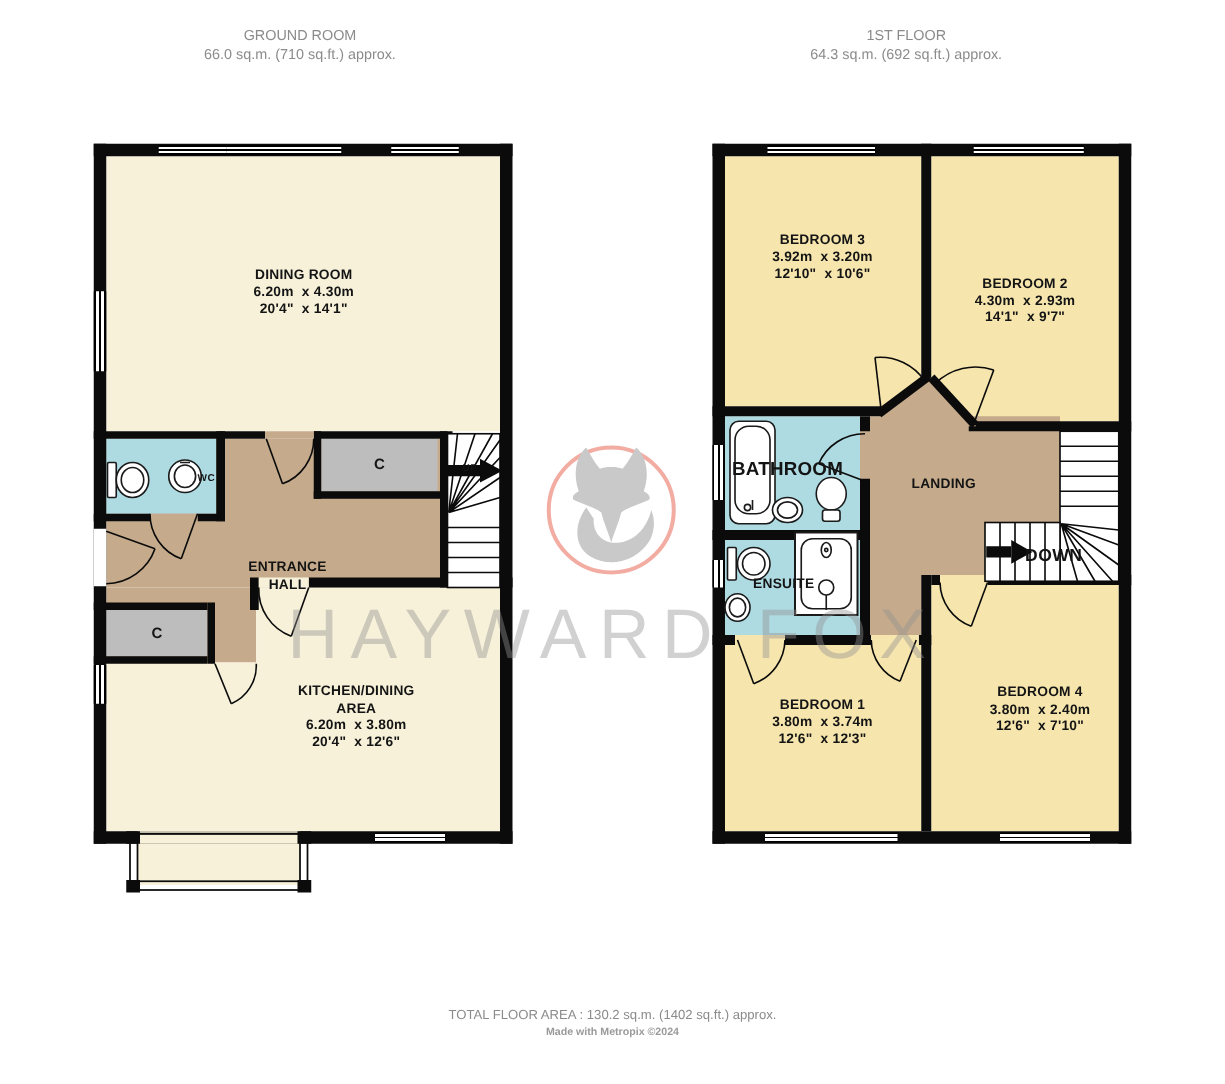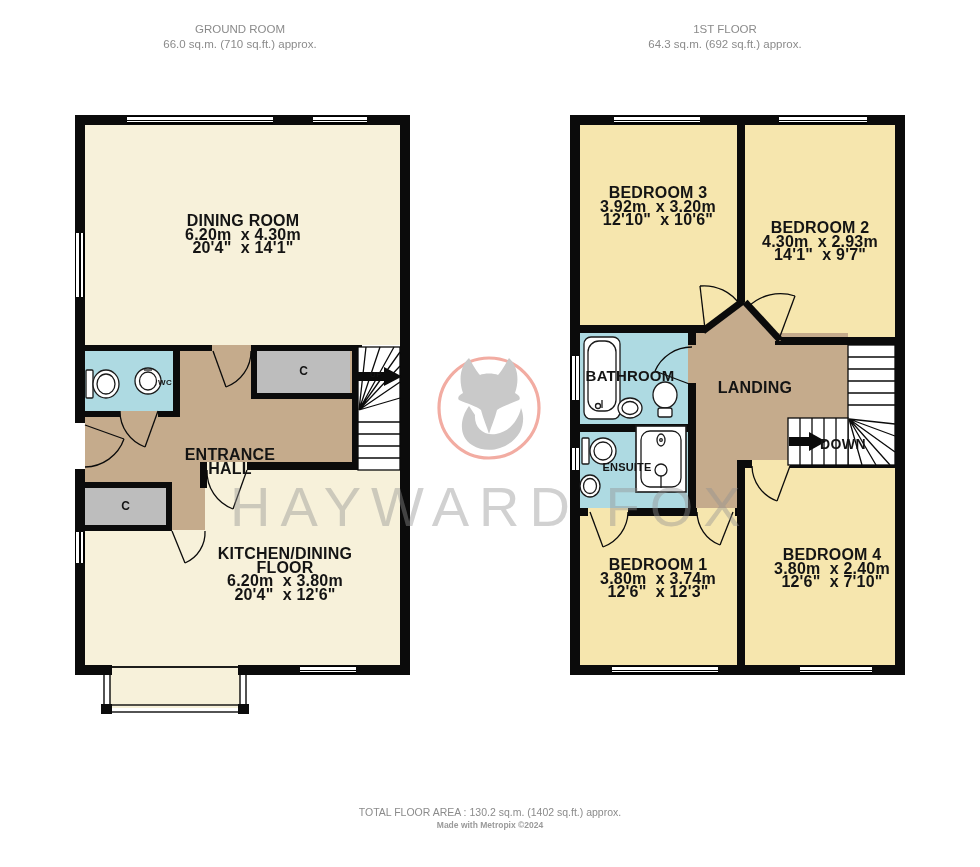--- a/index.html
+++ b/index.html
@@ -20,21 +20,21 @@
   .yellow{background:#f6e6ae;}
   .tan{background:#c5ab8c;}
   .blue{background:#aedae2;}
   .gray{background:#bdbdbd;}
   
   .win-h{background:linear-gradient(#000 0 1.5px,#fff 1.5px 45%,#000 45% 57%,#fff 57% calc(100% - 1.5px),#000 calc(100% - 1.5px) 100%);}
   .win-v{background:linear-gradient(90deg,#000 0 1.5px,#fff 1.5px 45%,#000 45% 57%,#fff 57% calc(100% - 1.5px),#000 calc(100% - 1.5px) 100%);}
   .door-gap{background:#ffffff;}
   
   .hdr{color:#8b8b8b;font-size:11.5px;line-height:15px;text-align:center;}
-  .room-label{color:#141414;font-weight:bold;font-size:16px;line-height:13.5px;text-align:center;letter-spacing:.2px;}
+  .room-label{color:#141414;font-weight:bold;font-size:11px;line-height:13.5px;text-align:center;letter-spacing:.2px;}
   .tiny{color:#141414;font-weight:bold;font-size:8.5px;letter-spacing:.4px;margin-left:40px;}
   .c-label{color:#141414;font-weight:bold;font-size:12px;text-align:center;}
   .footer{color:#8b8b8b;text-align:center;}
   .footer .l1{font-size:10.5px;line-height:13px;}
   .footer .l2{font-size:8.5px;line-height:12px;font-weight:bold;color:#9a9a9a;}
   .wm-text{
     color:rgba(145,145,145,0.42);font-size:56px;letter-spacing:10px;
     white-space:nowrap;text-align:center;
   }
 </style>
@@ -162,21 +162,21 @@
     <div>DINING ROOM</div>
     <div>6.20m&nbsp; x 4.30m</div>
     <div>20'4"&nbsp; x 14'1"</div>
   </div>
   <div class="abs room-label lbl" style="left:150px;top:424px;width:160px;margin-top:24px;">
     <div>ENTRANCE</div>
     <div>HALL</div>
   </div>
   <div class="abs room-label lbl" style="left:175px;top:547px;width:220px;">
     <div>KITCHEN/DINING</div>
-    <div>FLOOR</div>
+    <div>AREA</div>
     <div>6.20m&nbsp; x 3.80m</div>
     <div>20'4"&nbsp; x 12'6"</div>
   </div>
   <div class="abs tiny lbl" style="left:118px;top:378px;width:30px;font-size:8px;">WC</div>
   <div class="abs c-label lbl" style="left:257px;top:364px;width:93px;">C</div>
   <div class="abs c-label lbl" style="left:85px;top:499px;width:81px;">C</div>
   <div class="abs tiny lbl" style="left:330px;top:370px;width:26px;font-size:8px;">UP</div>
 
   <div class="abs fill yellow" style="left:580px;top:125px;width:157px;height:200px;"></div>
   <div class="abs fill yellow" style="left:745px;top:125px;width:150px;height:212px;"></div>

